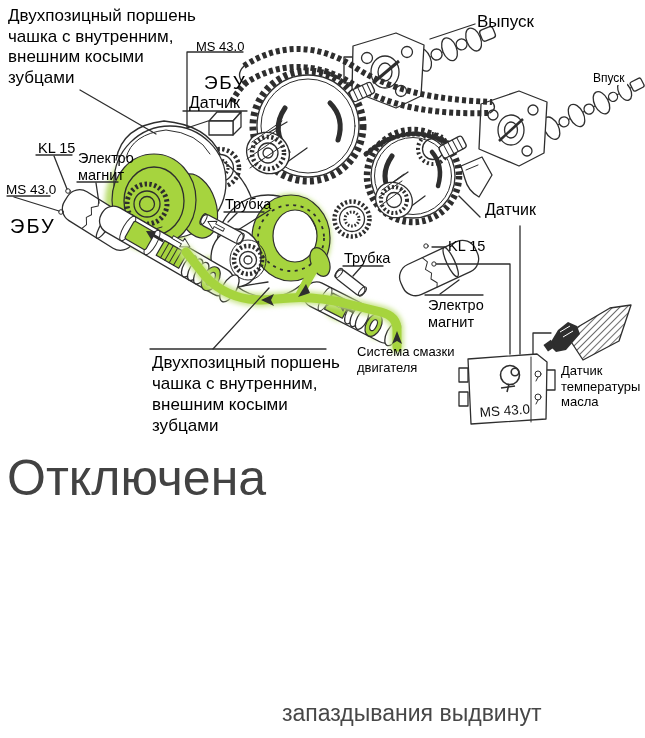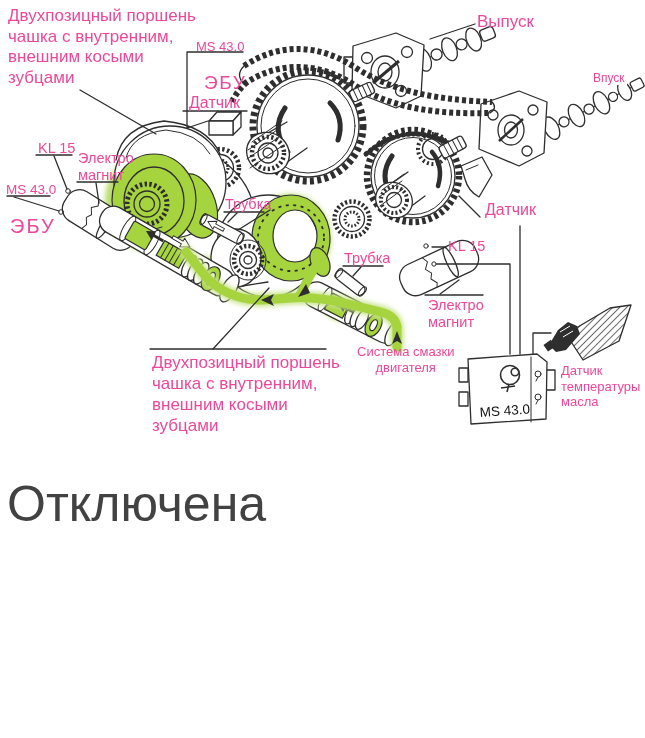--- a/index.html
+++ b/index.html
@@ -1,35 +1,35 @@
 <!DOCTYPE html>
 <html><head>
 <meta charset="utf-8">
 <style>
   html,body{margin:0;padding:0;background:#fff;}
   .page{position:relative;width:645px;height:738px;background:#fff;overflow:hidden;
         font-family:"Liberation Sans", sans-serif;}
   .diagram{position:absolute;left:0;top:0;width:645px;height:460px;}
   .diagram svg{position:absolute;left:0;top:0;}
-  .lbl{position:absolute;color:#ec4899;white-space:pre-line;font-family:"Liberation Sans",sans-serif;}
+  .lbl{position:absolute;color:#000000;white-space:pre-line;font-family:"Liberation Sans",sans-serif;}
   .lbl .big{display:block;}
   
   .ln{fill:none;stroke:#2e2e2e;stroke-width:1.3;stroke-linecap:round;stroke-linejoin:round;}
   .w1{stroke-width:1;}
   .wh{fill:#fff;stroke:#2e2e2e;stroke-width:1.3;stroke-linejoin:round;}
   .gr{fill:#a6d43e;stroke:#2e2e2e;stroke-width:1.2;stroke-linejoin:round;}
   .grf{fill:#a6d43e;}
   .tee{fill:none;stroke:#2e2e2e;}
   .blk{fill:#2e2e2e;stroke:none;}
   .warr{fill:#fff;stroke:#2e2e2e;stroke-width:0.9;stroke-linejoin:round;}
   .pipe{fill:none;stroke:#a6d43e;stroke-width:9;stroke-linecap:round;stroke-linejoin:round;}
   .pipeglow{fill:none;stroke:#c6e386;stroke-width:13;stroke-linecap:round;stroke-linejoin:round;filter:url(#soft);}
   .glow{fill:#b9dd6e;filter:url(#soft);}
   
-  .status-title{position:absolute;left:7px;top:476px;font-size:50px;line-height:56px;color:#424242;}
+  .status-title{position:absolute;left:7px;top:450px;font-size:50px;line-height:56px;color:#424242;}
   .status-block{position:absolute;left:190px;width:420px;padding-left:92px;text-indent:-92px;
                 font-size:23px;line-height:32px;color:#474747;}
   #status-line-1{top:559px;}
   #status-line-2{top:665px;}
 </style>
 </head>
 <body>
 
 <div class="page">
 
@@ -368,36 +368,37 @@
 
     <div class="lbl" style="left:344px;top:250px;font-size:14.5px;">Трубка</div>
 
     <div class="lbl" style="left:448px;top:238px;font-size:14.5px;">KL 15</div>
 
     <div class="lbl" style="left:428px;top:297px;font-size:14.5px;line-height:16.5px;">Электро
 магнит</div>
 
     <div class="lbl" style="left:485px;top:201px;font-size:16px;">Датчик</div>
 
-    <div class="lbl" style="left:357px;top:344px;font-size:13px;line-height:15.5px;text-align:center;">Система смазки
+    <div class="lbl" style="left:357px;top:344px;font-size:13px;line-height:15.5px;">Система смазки
 двигателя</div>
 
     <div class="lbl" style="left:152px;top:352px;font-size:17px;line-height:21px;">Двухпозицный поршень
 чашка с внутренним,
 внешним косыми
 зубцами</div>
 
     <div class="lbl" style="left:561px;top:363px;font-size:13px;line-height:15.5px;">Датчик
 температуры
 масла</div>
   </div>
 
   <div class="status-title">Отключена</div>
 
   <div class="status-block" id="status-line-1">
     <br>
   </div>
 
   <div class="status-block" id="status-line-2">
     <br>
+    <span>запаздывания выдвинут</span>
   </div>
 
 </div>
 
 </body></html>

